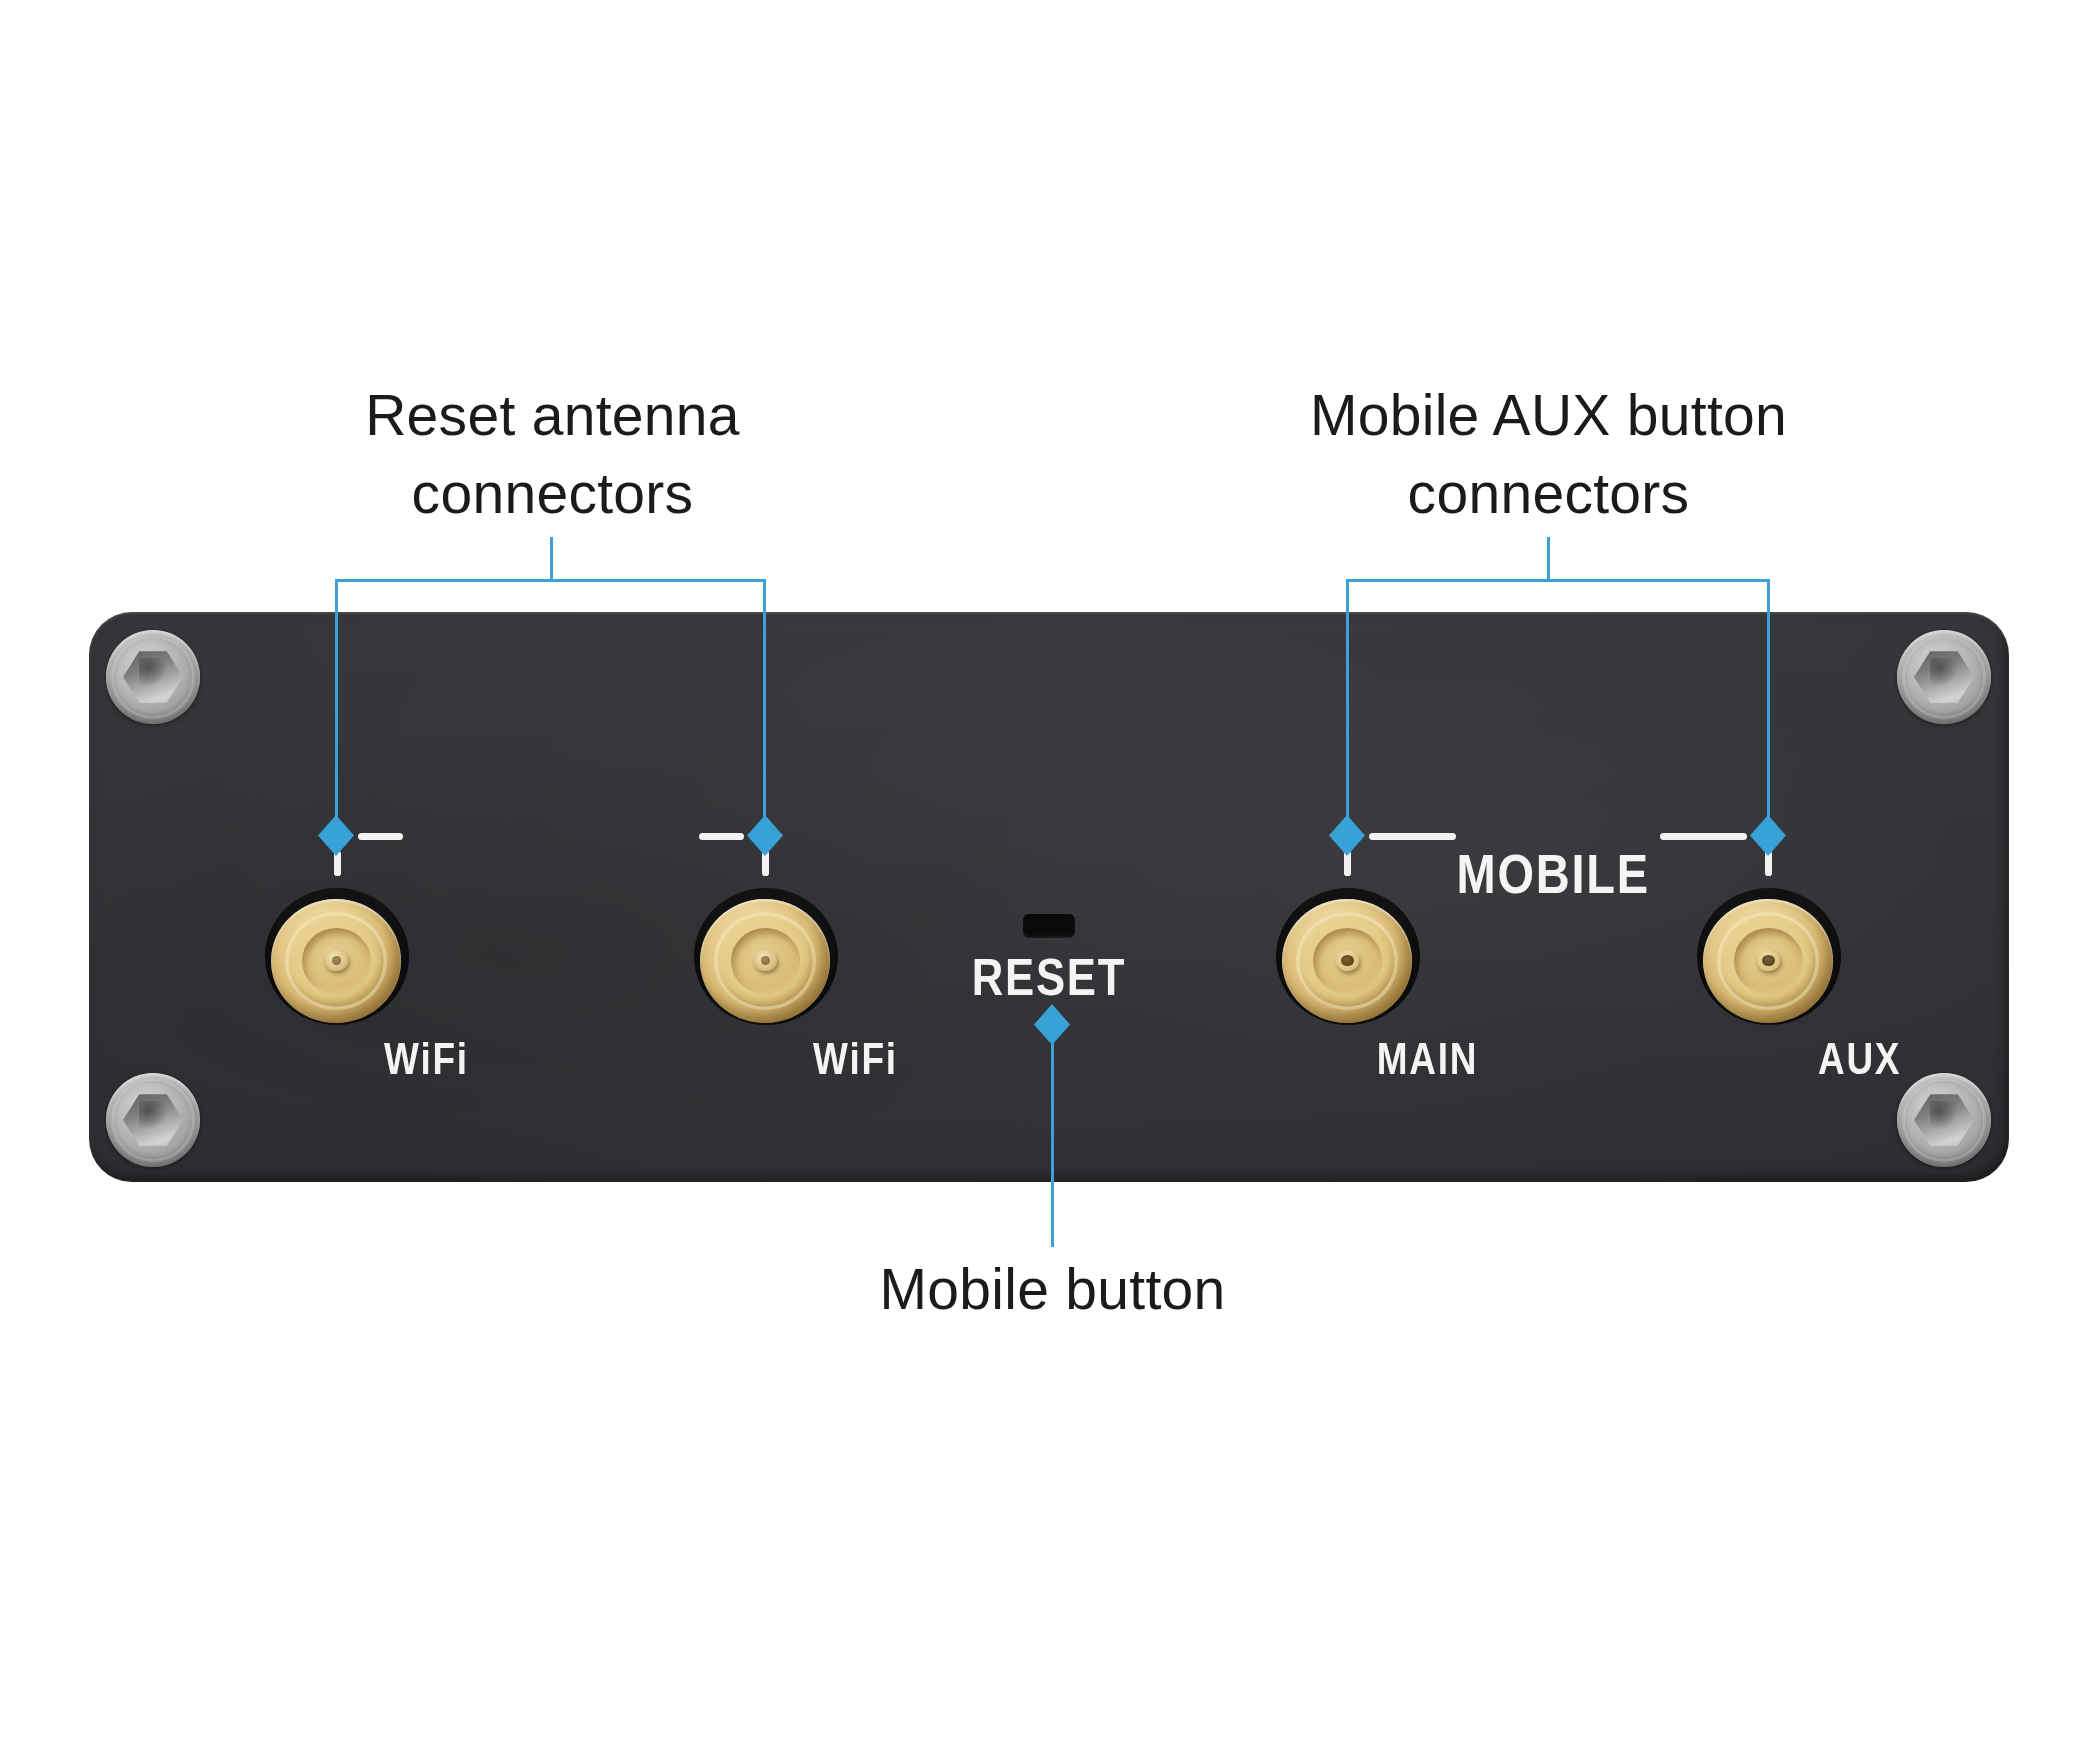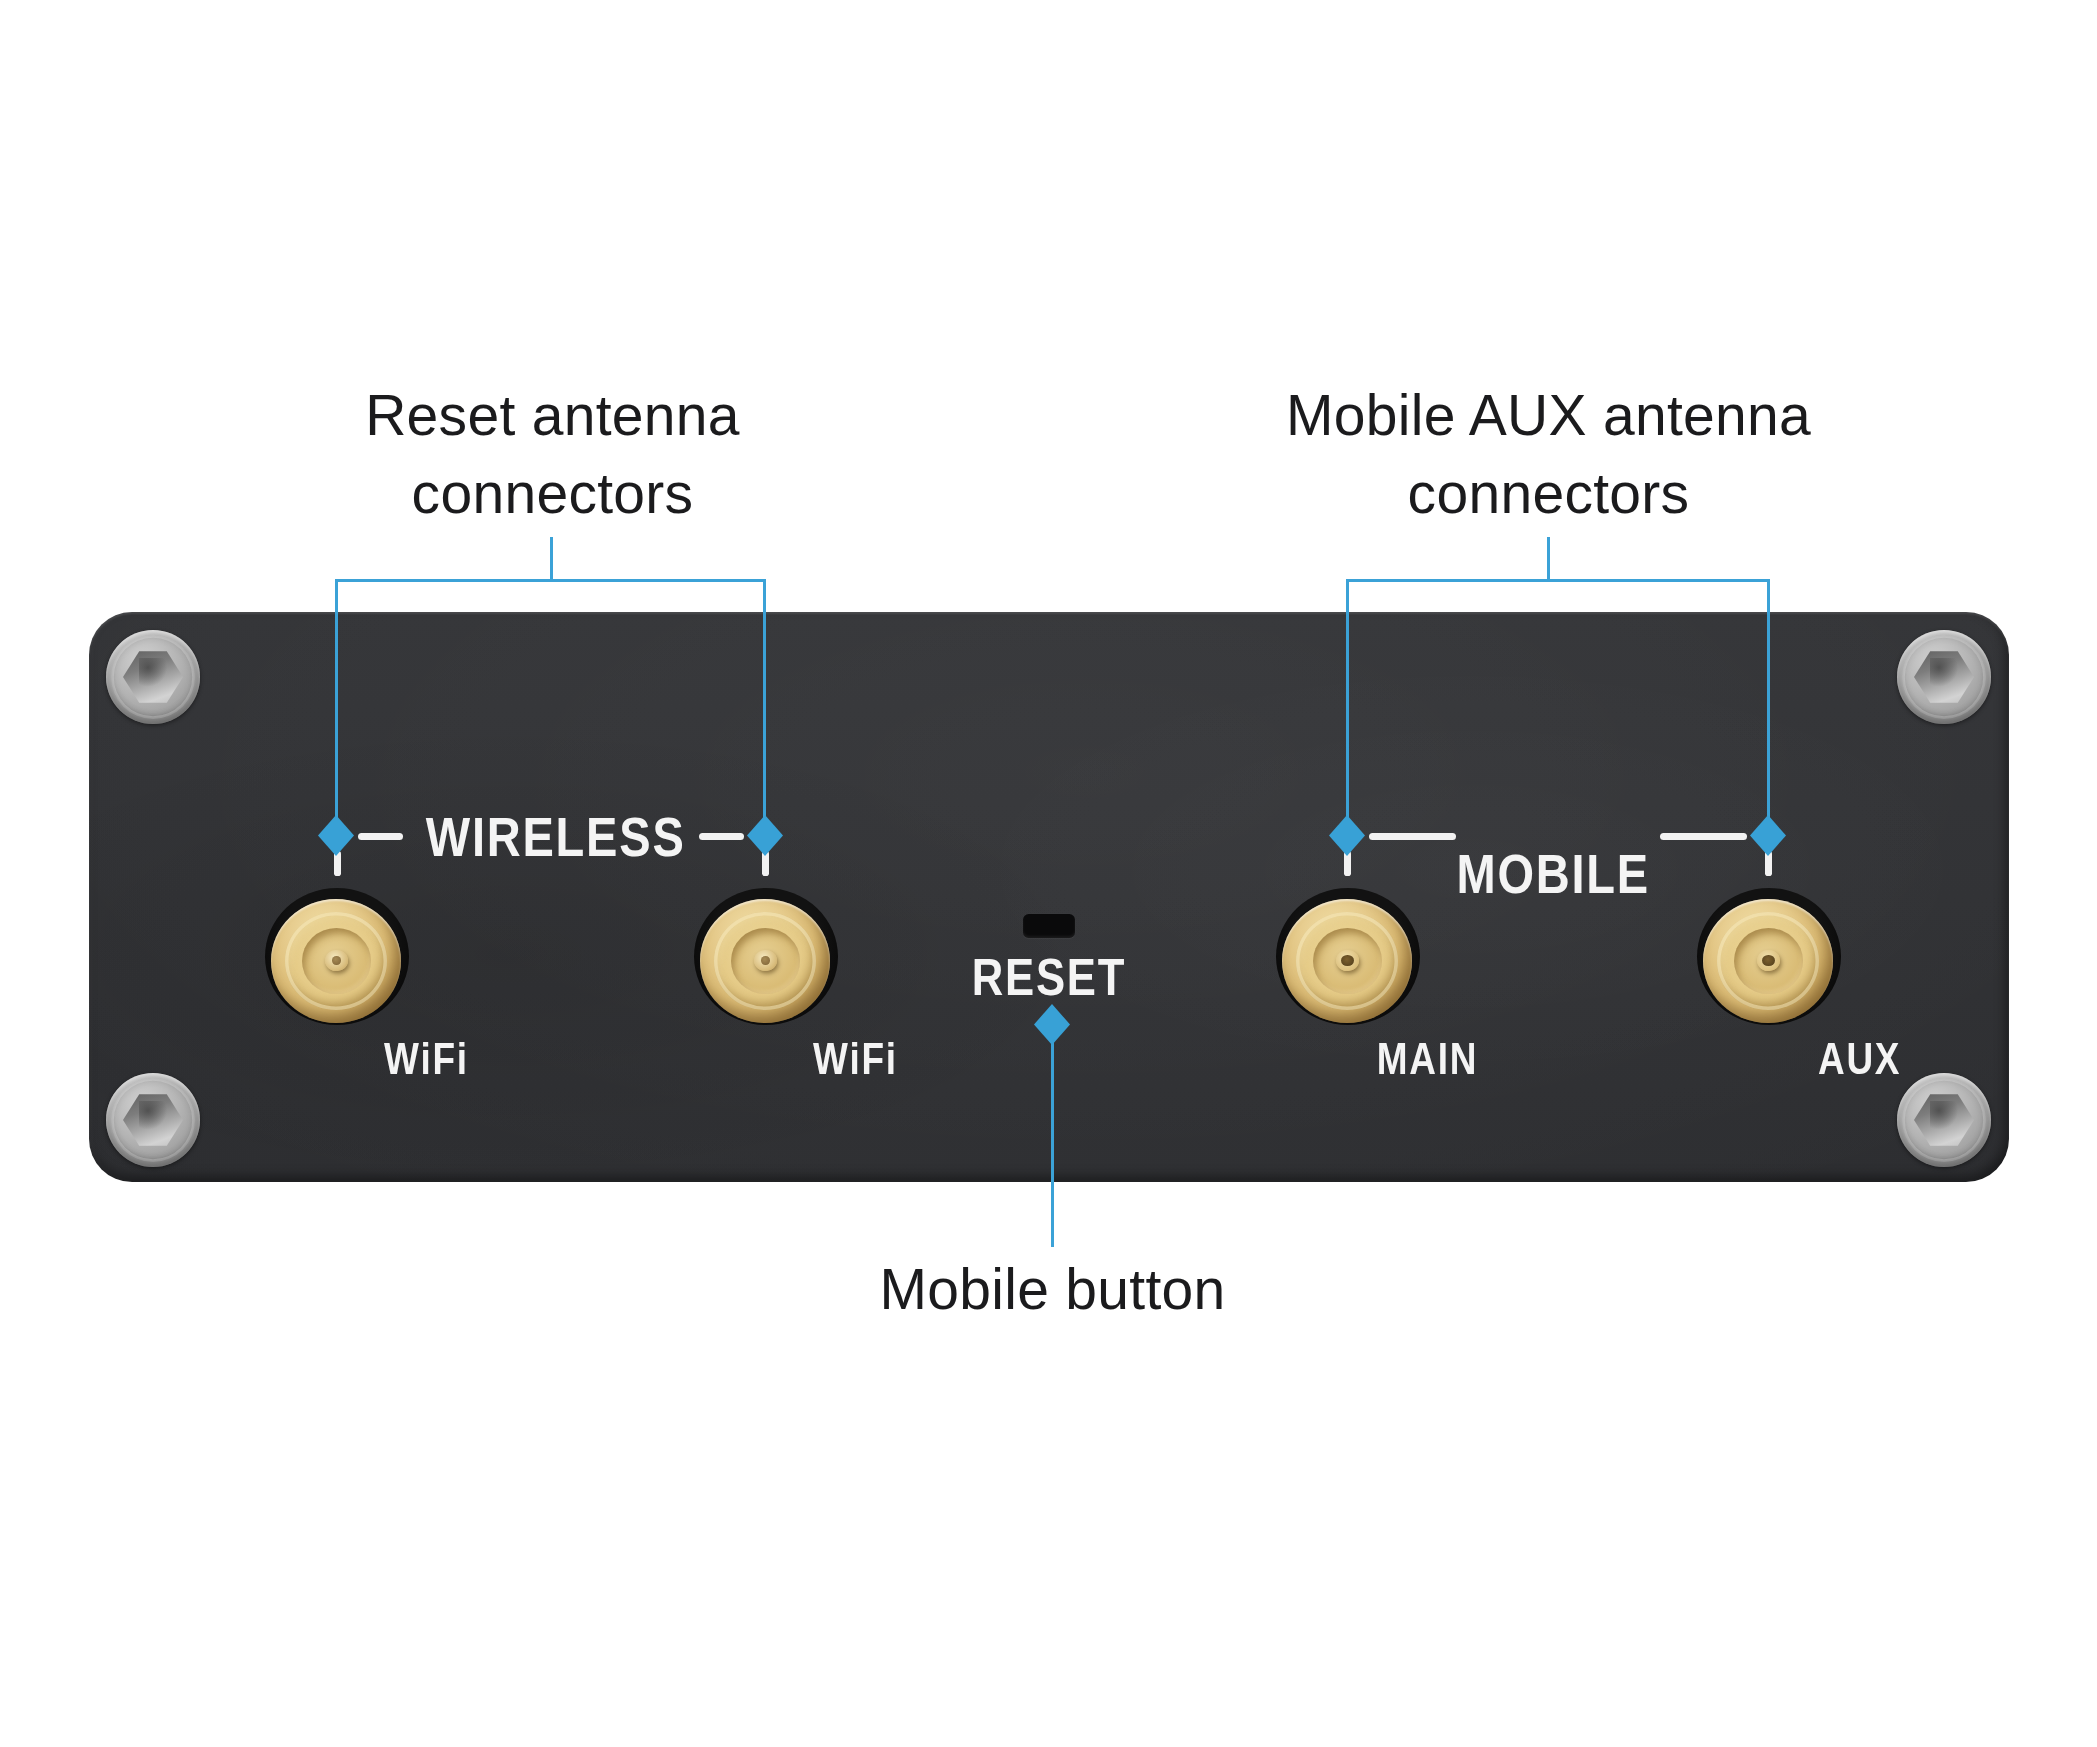--- a/index.html
+++ b/index.html
@@ -113,42 +113,41 @@
 <body>
 
 <div id="stage">
 
   <div class="callout-label" style="left:308px;top:376px;width:489px;">
     <div>Reset antenna</div>
     <div>connectors</div>
   </div>
 
   <div class="callout-label" style="left:1234px;top:376px;width:629px;">
-    <div>Mobile AUX antenna</div>
+    <div>Mobile AUX button</div>
     <div>connectors</div>
   </div>
 
   <div class="callout-label" style="left:808px;top:1250px;width:489px;">Mobile button</div>
 
   <div class="panel">
 
     <div class="screw" style="left:17px;top:18px;">
         <div class="hex"></div>
       </div>
     <div class="screw" style="left:1808px;top:18px;">
         <div class="hex"></div>
       </div>
     <div class="screw" style="left:17px;top:461px;">
         <div class="hex"></div>
       </div>
     <div class="screw" style="left:1808px;top:461px;">
         <div class="hex"></div>
       </div>
 
-    <div class="print group-title" style="left:257px;top:190px;"><span class="cond">WIRELESS</span></div>
     <div class="print group-title" style="left:1255px;top:190px;margin-top:37px;"><span class="cond">MOBILE</span></div>
 
     <div class="dash" style="left:269px;top:221px;width:45px;"></div>
     <div class="dash" style="left:610px;top:221px;width:45px;"></div>
     <div class="dash" style="left:1280px;top:221px;width:87px;"></div>
     <div class="dash" style="left:1571px;top:221px;width:87px;"></div>
     <div class="tick" style="left:245px;top:239px;"></div>
     <div class="tick" style="left:673px;top:239px;"></div>
     <div class="tick" style="left:1255px;top:239px;"></div>
     <div class="tick" style="left:1676px;top:239px;"></div>

